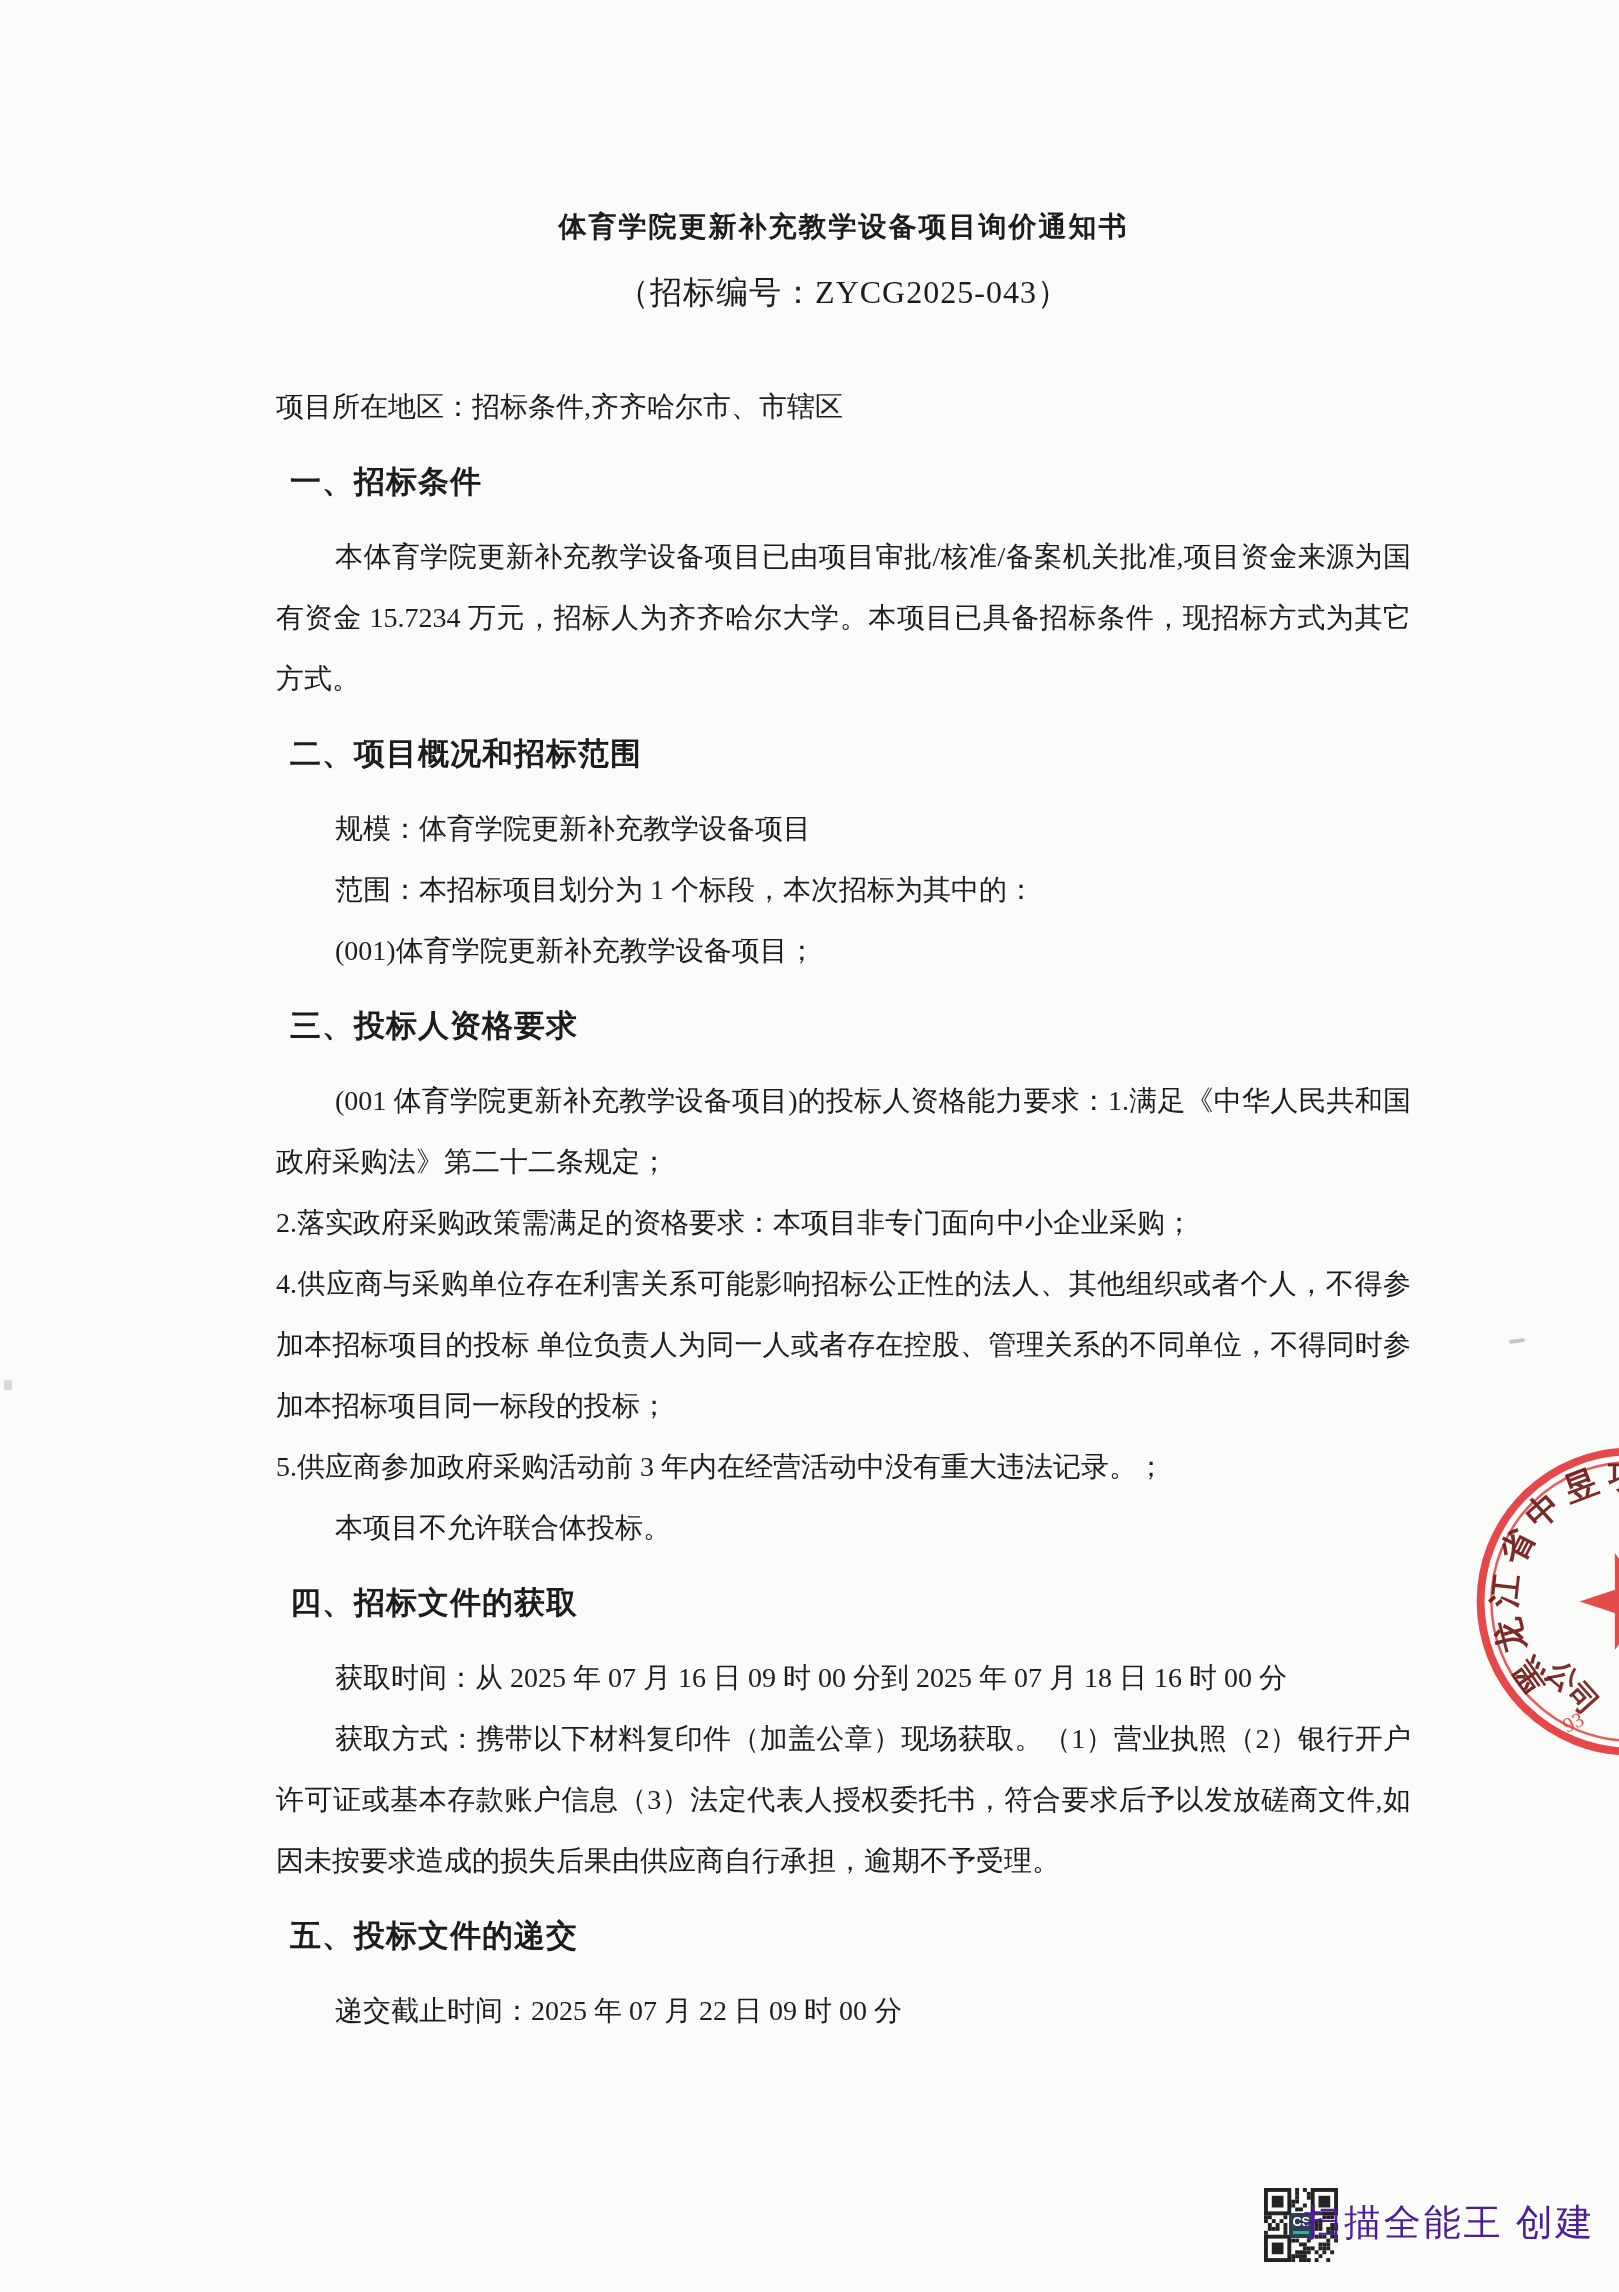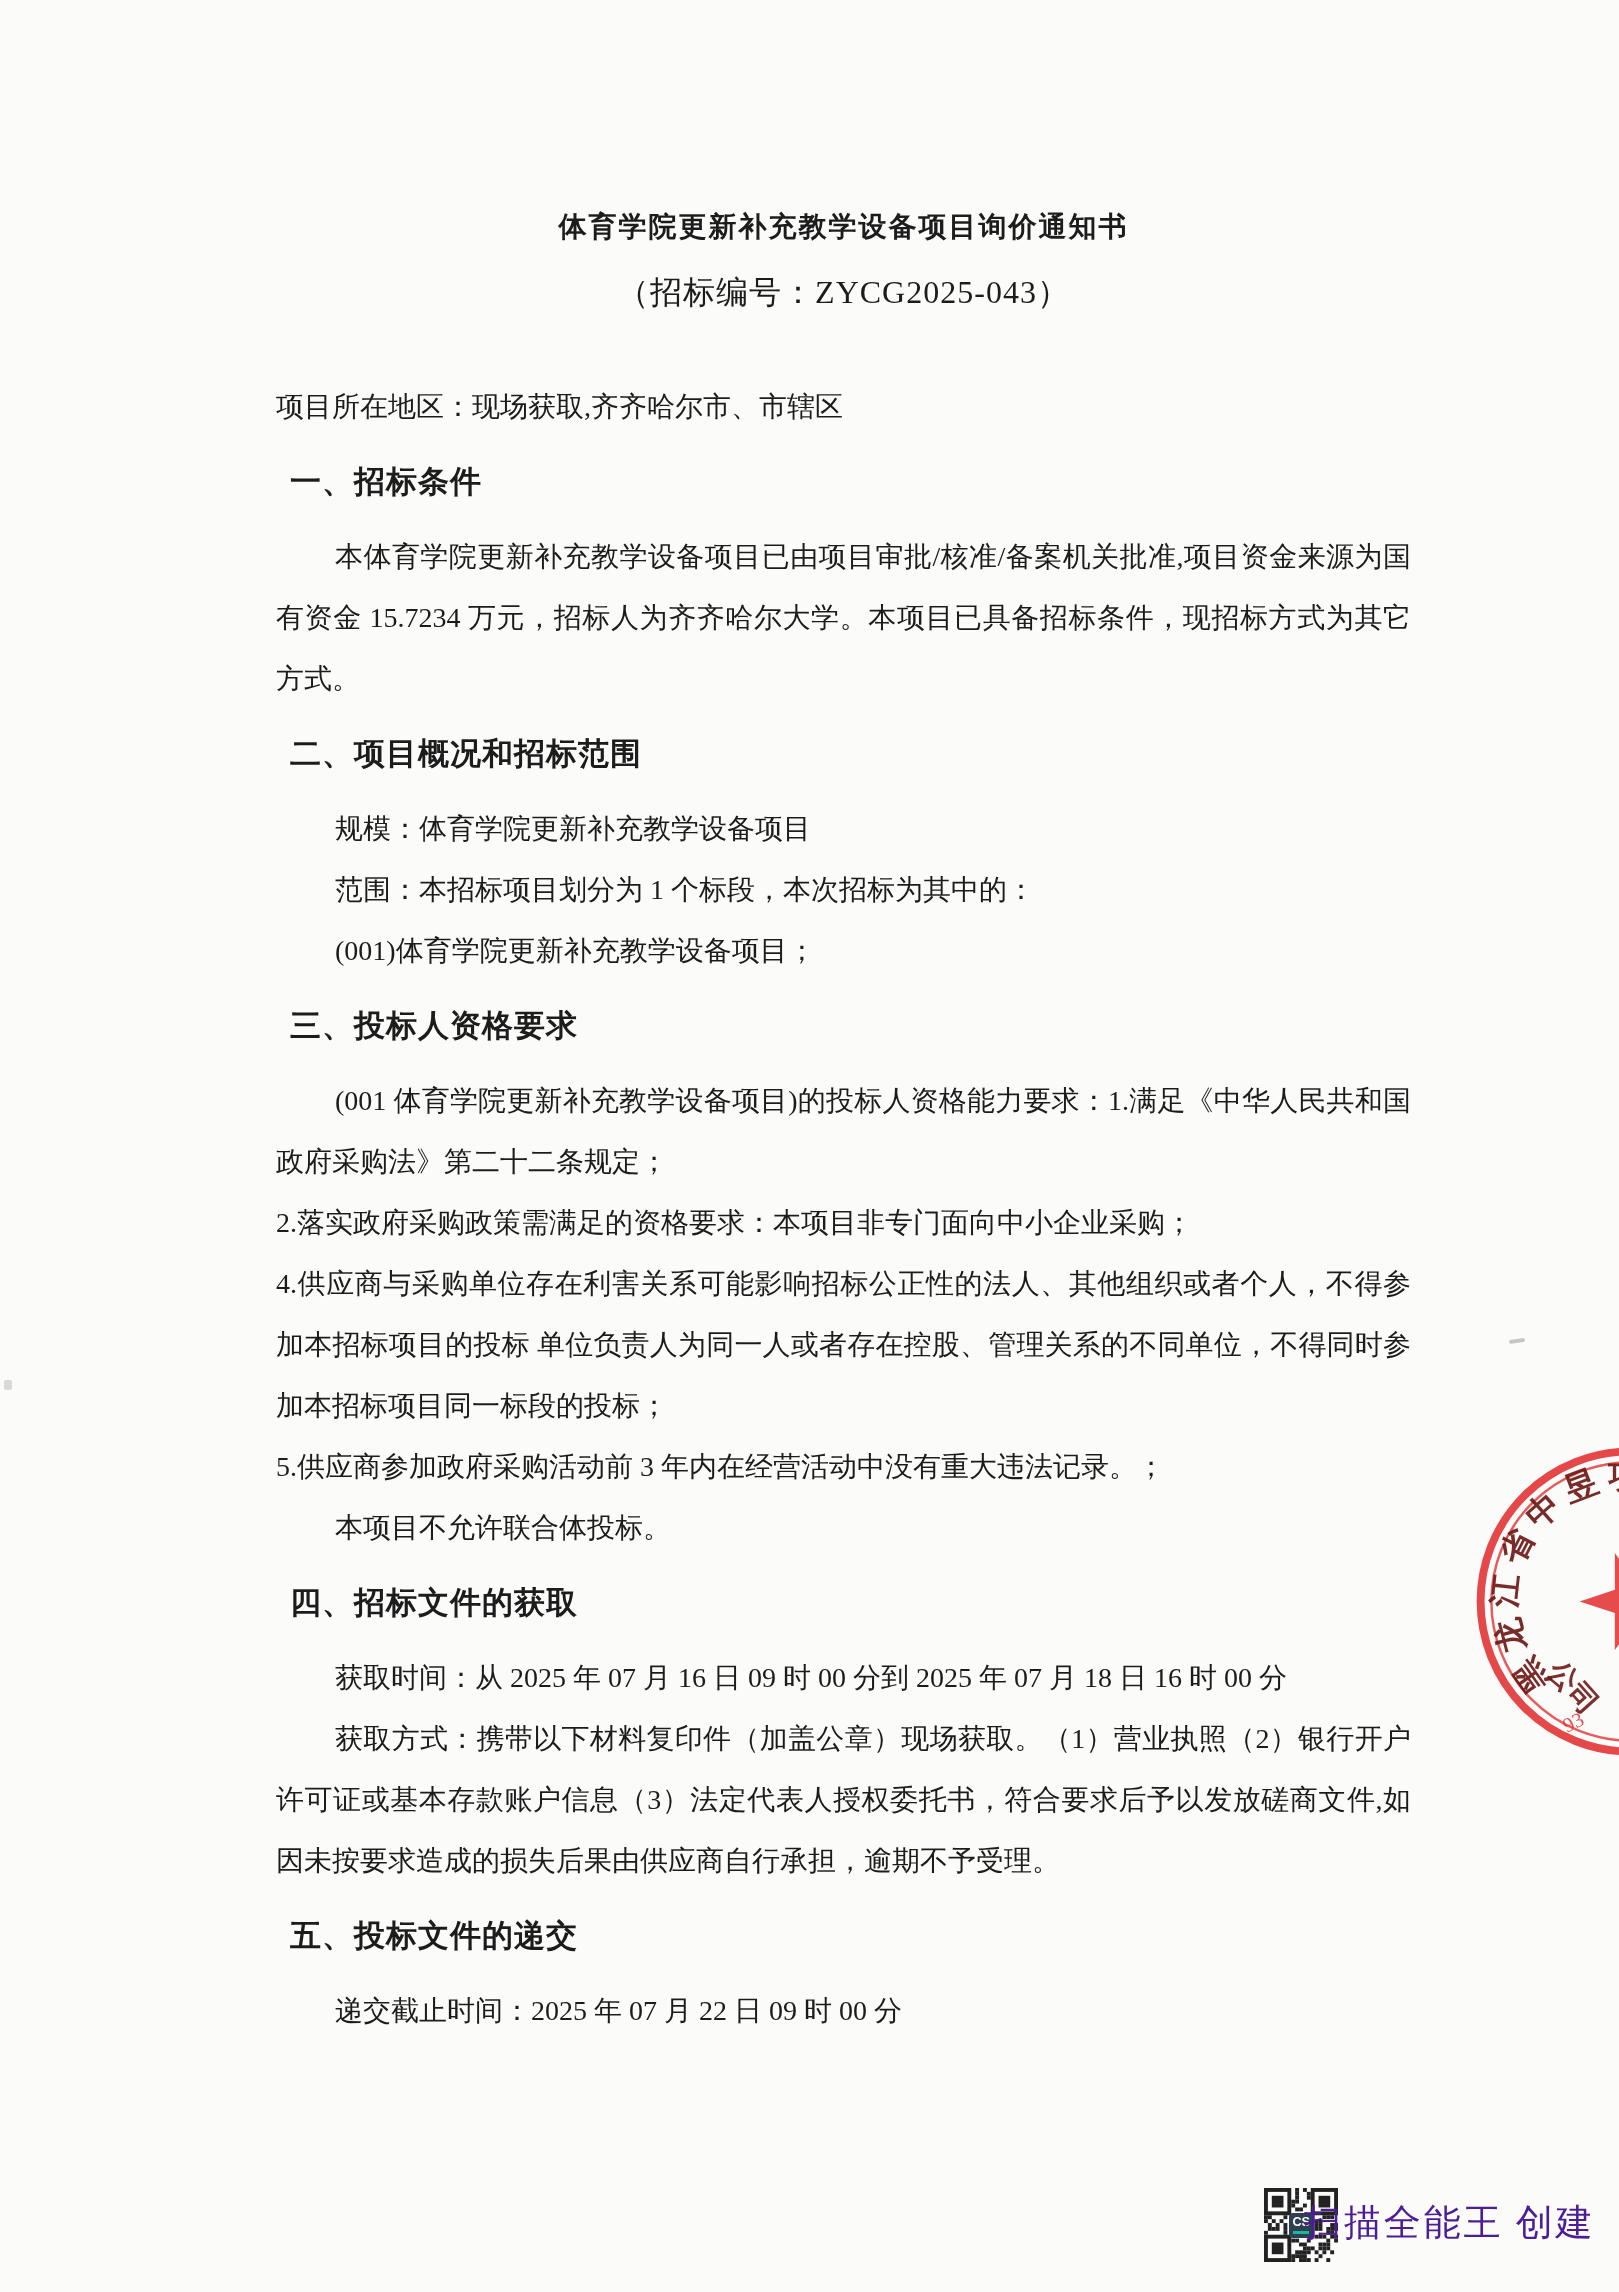--- a/index.html
+++ b/index.html
@@ -52,21 +52,21 @@
   .artifact.a1{left:1509px;top:1339px;width:15.7px;height:3.9px;transform:rotate(-8deg);}
   .artifact.a2{left:3.9px;top:1380px;width:7.8px;height:9.8px;opacity:.35;}
 </style>
 </head>
 <body>
 
 <div class="doc-title">体育学院更新补充教学设备项目询价通知书</div>
 <div class="doc-subtitle">（招标编号：ZYCG2025-043）</div>
 
 <div class="doc-body">
-  <p class="nojust">项目所在地区：现场获取,齐齐哈尔市、市辖区</p>
+  <p class="nojust">项目所在地区：招标条件,齐齐哈尔市、市辖区</p>
   <h2 class="sec">一、招标条件</h2>
   <p class="indent">本体育学院更新补充教学设备项目已由项目审批/核准/备案机关批准,项目资金来源为国有资金 15.7234 万元，招标人为齐齐哈尔大学。本项目已具备招标条件，现招标方式为其它方式。</p>
   <h2 class="sec">二、项目概况和招标范围</h2>
   <p class="indent nojust">规模：体育学院更新补充教学设备项目</p>
   <p class="indent nojust">范围：本招标项目划分为 1 个标段，本次招标为其中的：</p>
   <p class="indent nojust">(001)体育学院更新补充教学设备项目；</p>
   <h2 class="sec">三、投标人资格要求</h2>
   <p class="indent">(001 体育学院更新补充教学设备项目)的投标人资格能力要求：1.满足《中华人民共和国政府采购法》第二十二条规定；</p>
   <p>2.落实政府采购政策需满足的资格要求：本项目非专门面向中小企业采购；</p>
   <p>4.供应商与采购单位存在利害关系可能影响招标公正性的法人、其他组织或者个人，不得参加本招标项目的投标 单位负责人为同一人或者存在控股、管理关系的不同单位，不得同时参加本招标项目同一标段的投标；</p>

